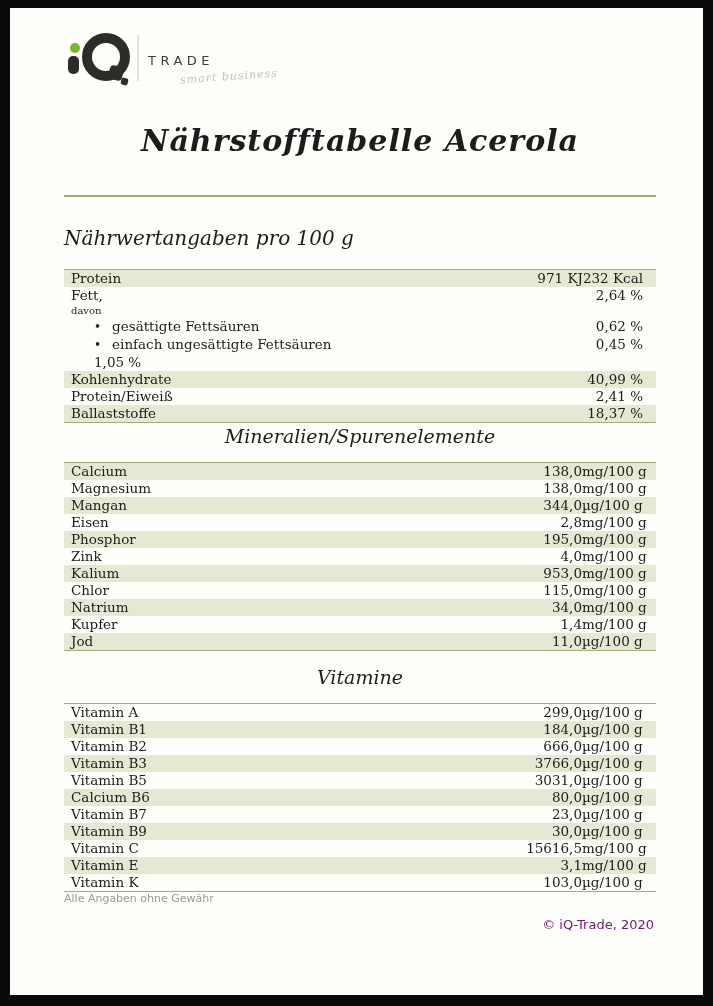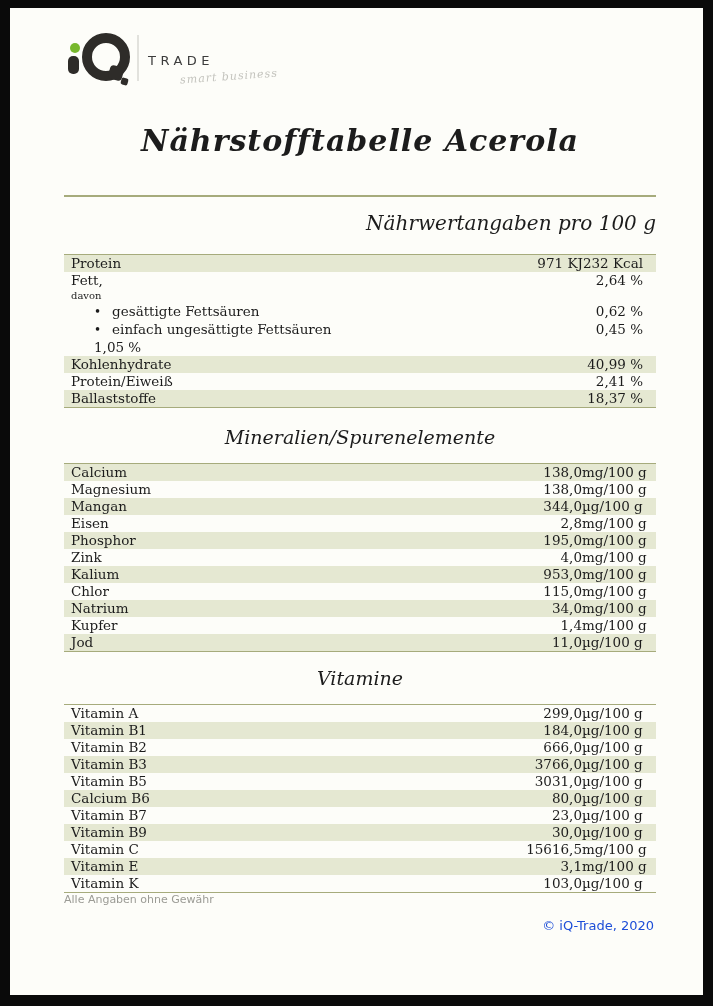--- a/index.html
+++ b/index.html
@@ -26,43 +26,43 @@
   .logo .q-ring { position: absolute; left: 18px; top: 0;    width: 48px; height: 48px; border: 10px solid #2e2c29; border-radius: 50%; }
   .logo .q-tail { position: absolute; left: 45px; top: 33px; width: 14px; height: 14px; background: #2e2c29; border-radius: 4px; transform: rotate(15deg); }
   .logo .q-tail2{ position: absolute; left: 57px; top: 45px; width: 7px;  height: 7px;  background: #2e2c29; border-radius: 2px; transform: rotate(15deg); }
   .logo .divider{ position: absolute; left: 73px; top: 2px;  width: 2px;  height: 46px; background: #e2e2dd; }
   .logo .brand-text { position: absolute; left: 84px; top: 20px; font-family: "DejaVu Sans", sans-serif; font-size: 13px; letter-spacing: 4.5px; color: #3c3c3c; }
   .logo .tagline { position: absolute; left: 116px; top: 37px; font-style: italic; font-size: 11px; color: #c4c4be; transform: rotate(-4deg); letter-spacing: 1px; }
 
   
   .doc-title { margin-top: 36px; text-align: center; font-style: italic; font-size: 30px; line-height: 40px; letter-spacing: 1px; }
   .rule { margin-top: 34px; border: none; border-top: 2px solid #a6ab7c; }
-  .doc-subtitle { margin-top: 14px; text-align: right; font-style: italic; font-size: 20px; line-height: 24px; font-weight: normal; }
+  .doc-subtitle { margin-top: 29px; text-align: left; font-style: italic; font-size: 20px; line-height: 24px; font-weight: normal; }
   .section-heading { text-align: center; font-style: italic; font-size: 19px; line-height: 26px; font-weight: normal; }
-  .section-heading.minerals { margin-top: 16px; }
+  .section-heading.minerals { margin-top: 0; }
   .section-heading.vitamins { margin-top: 13px; }
 
   
   .ntable { margin-top: 19px; border-top: 1px solid #a6ab7c; border-bottom: 1px solid #a6ab7c; }
   .ntable.units { margin-top: 13px; }
   .row { display: flex; justify-content: space-between; align-items: flex-start; font-size: 13.5px; line-height: 17px; min-height: 17px; padding-left: 7px; }
   .row.shaded { background: #e5e8d2; }
   .row .lbl { text-align: left; }
   .row .val { text-align: right; padding-right: 13px; white-space: nowrap; }
   .row.tall .val { display: flex; flex-direction: row; }
   .row .sub { font-size: 10px; line-height: 14px; }
   .row.bullet-row { padding-left: 30px; }
   .row .bullet { display: inline-block; margin-right: 11px; font-size: 12px; }
   .units .val { padding-right: 10px; }
   .units .num { display: inline-block; min-width: 58px; text-align: right; }
   .units .unit { display: inline-block; width: 64px; text-align: left; }
 
   
   .footer-note { font-family: "DejaVu Sans", sans-serif; font-size: 11px; color: #9b9b95; }
-  .copyright { margin-top: 12px; text-align: right; font-family: "DejaVu Sans", sans-serif; font-size: 13px; color: #1d4ed8; padding-right: 2px; }
+  .copyright { margin-top: 12px; text-align: right; font-family: "DejaVu Sans", sans-serif; font-size: 13px; color: #701a75; padding-right: 2px; }
 </style>
 </head>
 <body>
 
 <div class="frame">
   <div class="page">
 
     <div class="logo">
       <span class="i-dot"></span>
       <span class="i-stem"></span>

